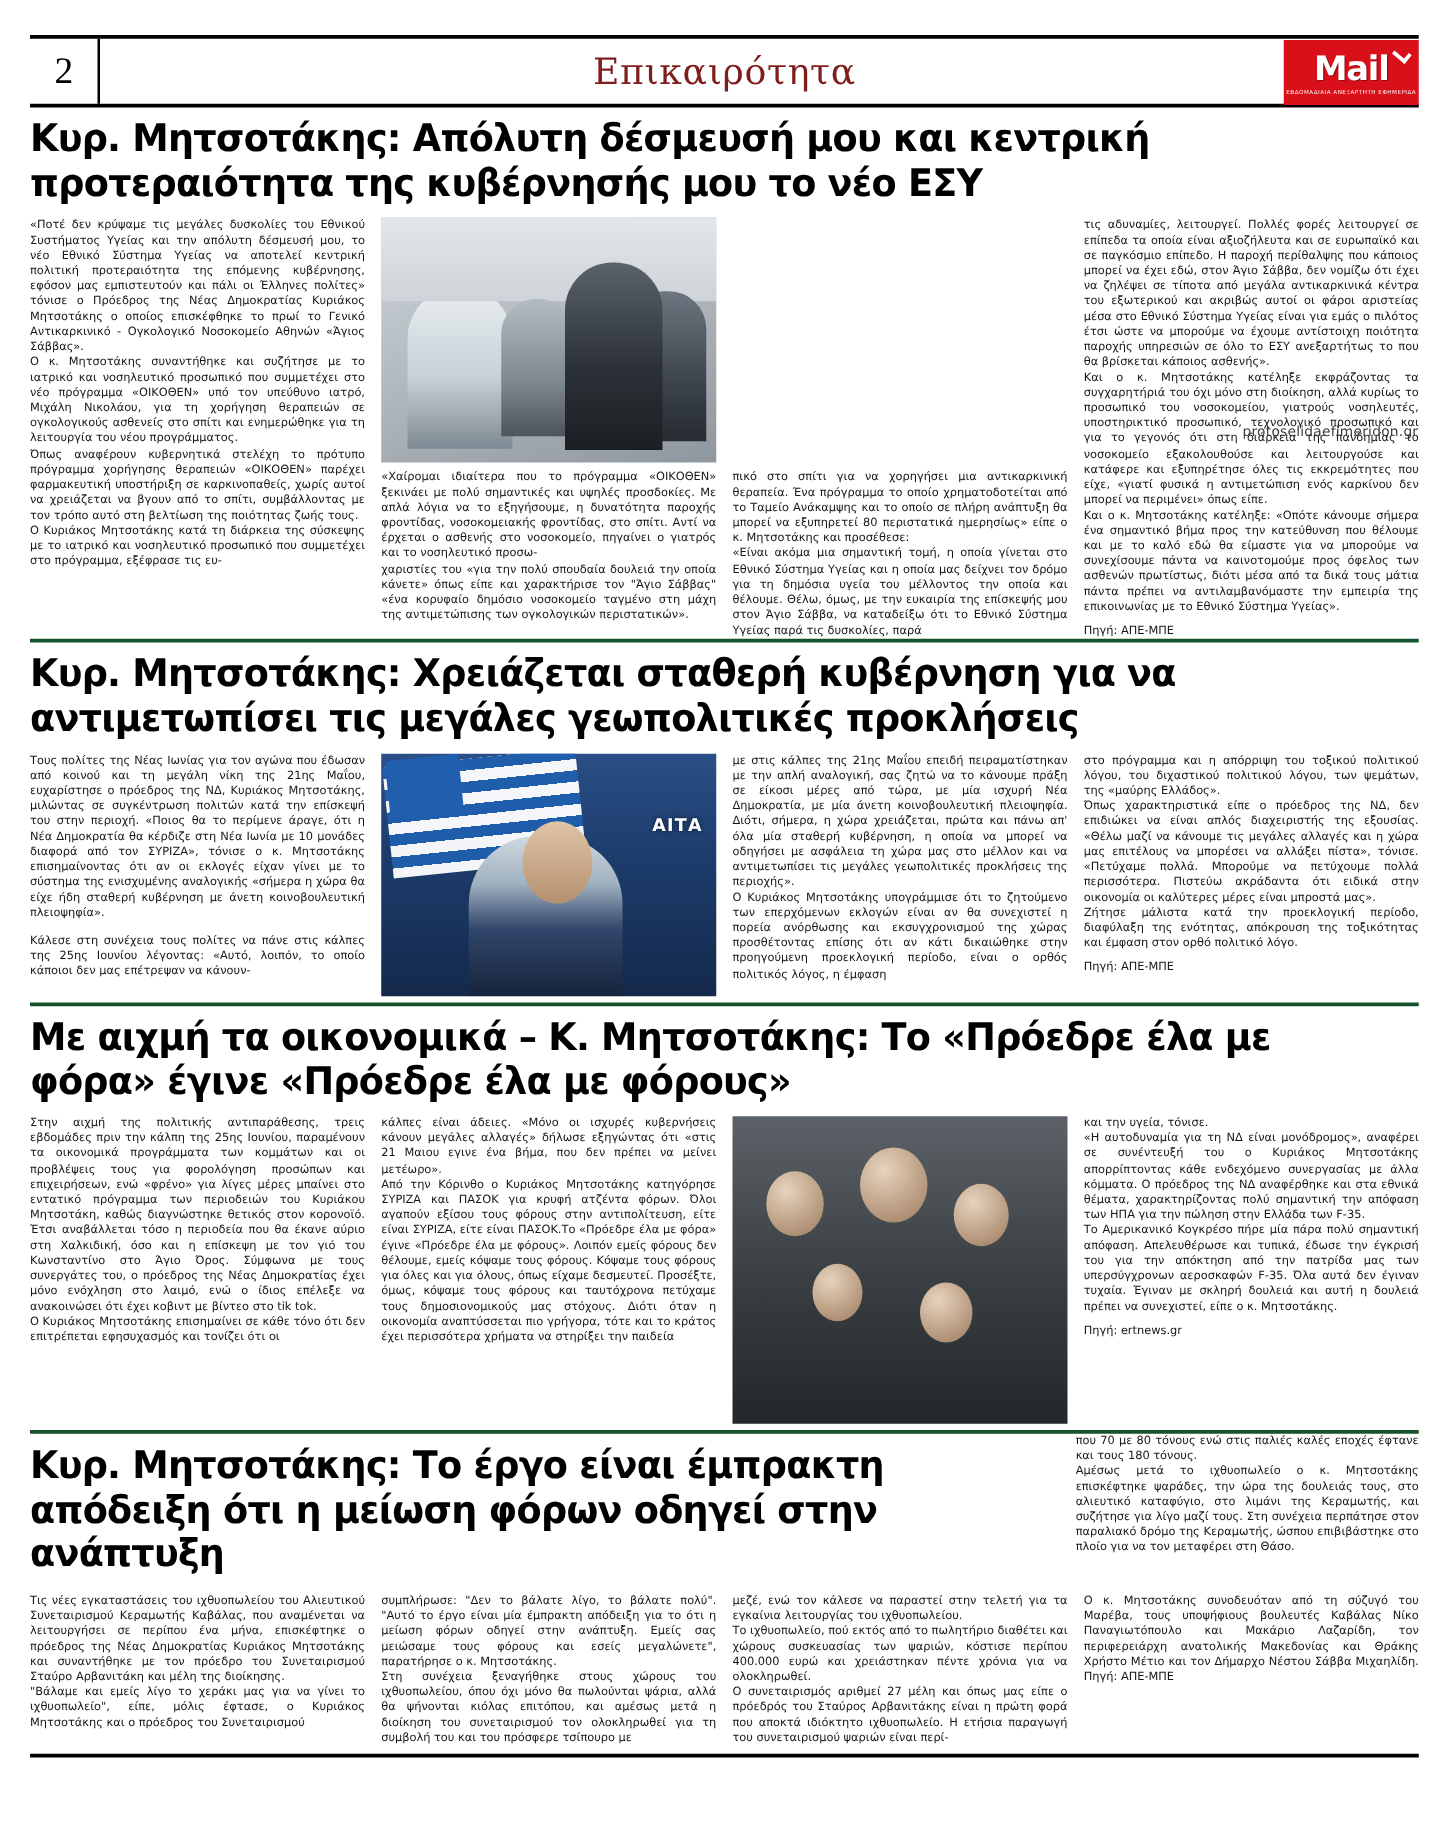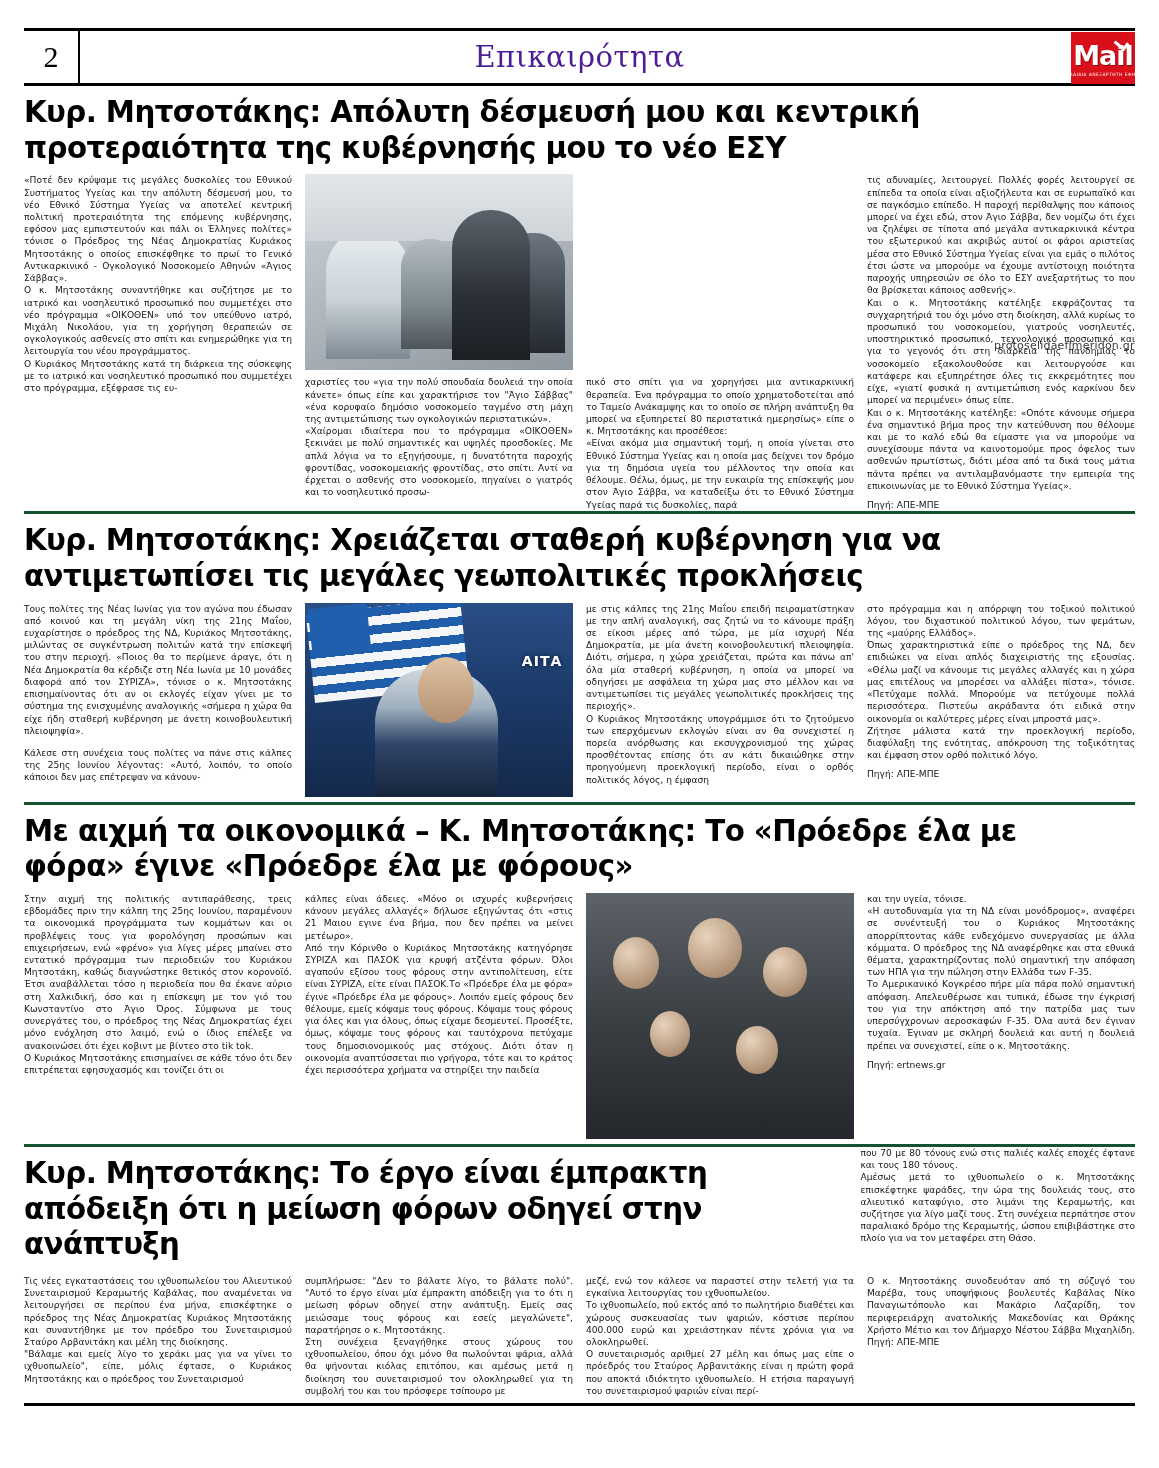--- a/index.html
+++ b/index.html
@@ -38,28 +38,28 @@
     font-family: "Liberation Serif", serif;
     border-right: 2px solid #000;
     color: #000;
   }
   .section-title {
     flex: 1;
     display: flex; align-items: center; justify-content: center;
     font-size: 29px;
     font-family: "DejaVu Serif", "Liberation Serif", serif;
     letter-spacing: 0.5px;
-    color: #4c1d95;
+    color: #7f1d1d;
     padding-right: 100px;
     margin-left: 44px;
   }
   .logo-box {
     position: absolute;
     right: 0px; top: 1px;
-    width: 64px; height: 52px;
+    width: 108px; height: 52px;
     background: #d9101a;
     display: flex; flex-direction: column;
     align-items: center; justify-content: center;
     overflow: hidden;
   }
   .logo-text {
     color: #fff;
     font-family: "DejaVu Sans", sans-serif;
     font-weight: bold;
     font-size: 27px;
@@ -255,31 +255,32 @@
     </div>
   </div>
 
   <div class="article article-rule-bottom">
     <div class="headline">Κυρ. Μητσοτάκης: Απόλυτη δέσμευσή μου και κεντρική προτεραιότητα της κυβέρνησής μου το νέο ΕΣΥ</div>
     <div class="cols">
 
       <div class="col">
         <p>«Ποτέ δεν κρύψαμε τις μεγάλες δυσκολίες του Εθνικού Συστήματος Υγείας και την απόλυτη δέσμευσή μου, το νέο Εθνικό Σύστημα Υγείας να αποτελεί κεντρική πολιτική προτεραιότητα της επόμενης κυβέρνησης, εφόσον μας εμπιστευτούν και πάλι οι Έλληνες πολίτες» τόνισε ο Πρόεδρος της Νέας Δημοκρατίας Κυριάκος Μητσοτάκης ο οποίος επισκέφθηκε το πρωί το Γενικό Αντικαρκινικό - Ογκολογικό Νοσοκομείο Αθηνών «Άγιος Σάββας».</p>
         <p>Ο κ. Μητσοτάκης συναντήθηκε και συζήτησε με το ιατρικό και νοσηλευτικό προσωπικό που συμμετέχει στο νέο πρόγραμμα «ΟΙΚΟΘΕΝ» υπό τον υπεύθυνο ιατρό, Μιχάλη Νικολάου, για τη χορήγηση θεραπειών σε ογκολογικούς ασθενείς στο σπίτι και ενημερώθηκε για τη λειτουργία του νέου προγράμματος.</p>
+        <p>Όπως αναφέρουν κυβερνητικά στελέχη το πρότυπο πρόγραμμα χορήγησης θεραπειών «ΟΙΚΟΘΕΝ» παρέχει φαρμακευτική υποστήριξη σε καρκινοπαθείς, χωρίς αυτοί να χρειάζεται να βγουν από το σπίτι, συμβάλλοντας με τον τρόπο αυτό στη βελτίωση της ποιότητας ζωής τους.</p>
         <p>Ο Κυριάκος Μητσοτάκης κατά τη διάρκεια της σύσκεψης με το ιατρικό και νοσηλευτικό προσωπικό που συμμετέχει στο πρόγραμμα, εξέφρασε τις ευ-</p>
       </div>
 
       <div class="col inline-photo-col">
         <div class="photo" id="photo-a1">
           <div class="a1-wall"></div>
           <div class="a1-fig3"></div>
           <div class="a1-fig2"></div>
         </div>
+        <p>«Χαίρομαι ιδιαίτερα που το πρόγραμμα «ΟΙΚΟΘΕΝ» ξεκινάει με πολύ σημαντικές και υψηλές προσδοκίες. Με απλά λόγια να το εξηγήσουμε, η δυνατότητα παροχής φροντίδας, νοσοκομειακής φροντίδας, στο σπίτι. Αντί να έρχεται ο ασθενής στο νοσοκομείο, πηγαίνει ο γιατρός και το νοσηλευτικό προσω-</p>
         <p>χαριστίες του «για την πολύ σπουδαία δουλειά την οποία κάνετε» όπως είπε και χαρακτήρισε τον "Άγιο Σάββας" «ένα κορυφαίο δημόσιο νοσοκομείο ταγμένο στη μάχη της αντιμετώπισης των ογκολογικών περιστατικών».</p>
-        <p>«Χαίρομαι ιδιαίτερα που το πρόγραμμα «ΟΙΚΟΘΕΝ» ξεκινάει με πολύ σημαντικές και υψηλές προσδοκίες. Με απλά λόγια να το εξηγήσουμε, η δυνατότητα παροχής φροντίδας, νοσοκομειακής φροντίδας, στο σπίτι. Αντί να έρχεται ο ασθενής στο νοσοκομείο, πηγαίνει ο γιατρός και το νοσηλευτικό προσω-</p>
       </div>
 
       <div class="col">
         <div style="height:202px"></div>
         <p>πικό στο σπίτι για να χορηγήσει μια αντικαρκινική θεραπεία. Ένα πρόγραμμα το οποίο χρηματοδοτείται από το Ταμείο Ανάκαμψης και το οποίο σε πλήρη ανάπτυξη θα μπορεί να εξυπηρετεί 80 περιστατικά ημερησίως» είπε ο κ. Μητσοτάκης και προσέθεσε:</p>
         <p>«Είναι ακόμα μια σημαντική τομή, η οποία γίνεται στο Εθνικό Σύστημα Υγείας και η οποία μας δείχνει τον δρόμο για τη δημόσια υγεία του μέλλοντος την οποία και θέλουμε. Θέλω, όμως, με την ευκαιρία της επίσκεψής μου στον Άγιο Σάββα, να καταδείξω ότι το Εθνικό Σύστημα Υγείας παρά τις δυσκολίες, παρά</p>
       </div>
 
       <div class="col">
         <p>τις αδυναμίες, λειτουργεί. Πολλές φορές λειτουργεί σε επίπεδα τα οποία είναι αξιοζήλευτα και σε ευρωπαϊκό και σε παγκόσμιο επίπεδο. Η παροχή περίθαλψης που κάποιος μπορεί να έχει εδώ, στον Άγιο Σάββα, δεν νομίζω ότι έχει να ζηλέψει σε τίποτα από μεγάλα αντικαρκινικά κέντρα του εξωτερικού και ακριβώς αυτοί οι φάροι αριστείας μέσα στο Εθνικό Σύστημα Υγείας είναι για εμάς ο πιλότος έτσι ώστε να μπορούμε να έχουμε αντίστοιχη ποιότητα παροχής υπηρεσιών σε όλο το ΕΣΥ ανεξαρτήτως το που θα βρίσκεται κάποιος ασθενής».</p>

